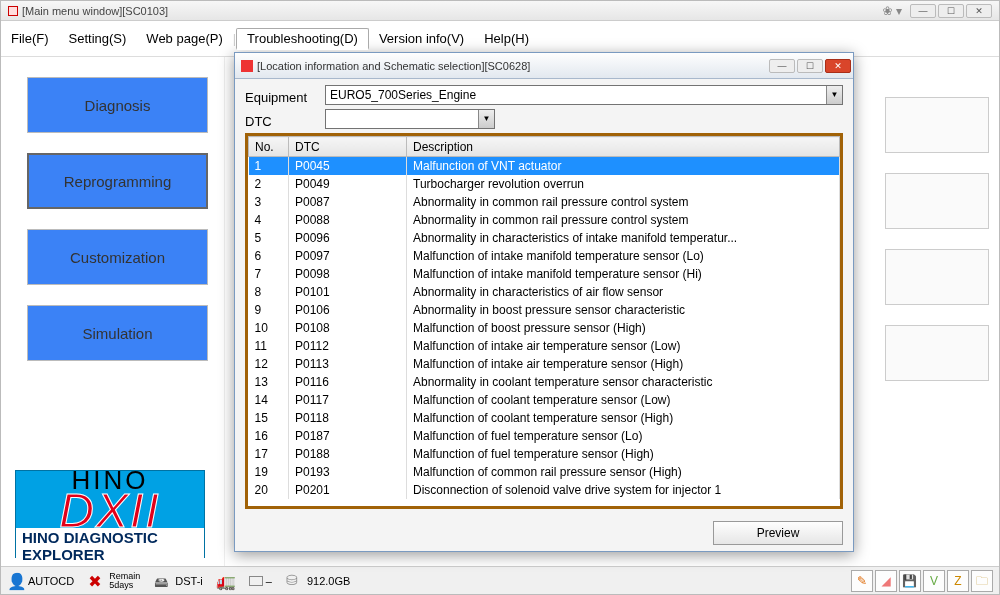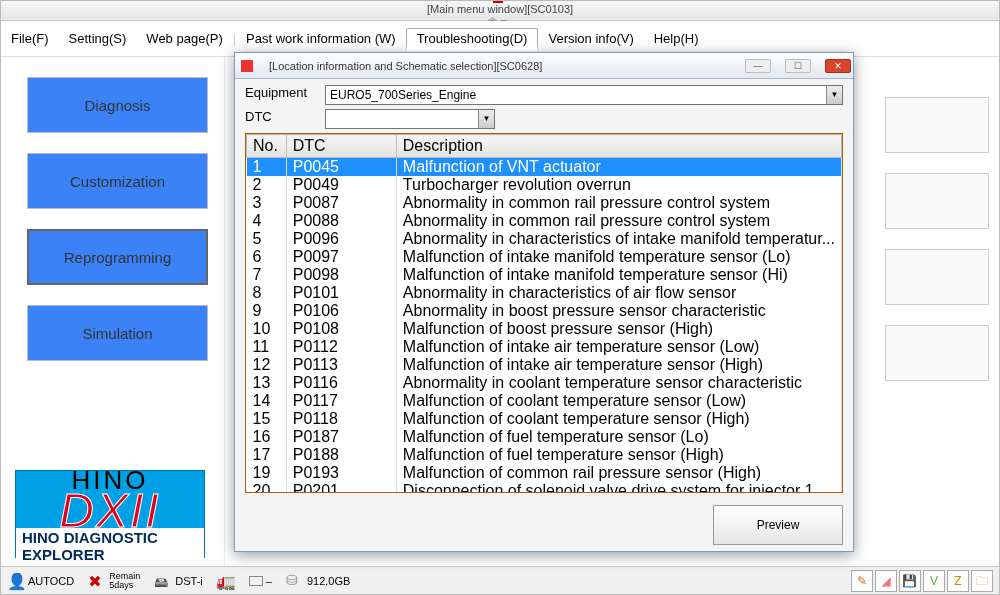--- a/index.html
+++ b/index.html
@@ -1,20 +1,20 @@
 <!DOCTYPE html>
 <html><head>
 <meta charset="utf-8">
 <style>
 * { box-sizing: border-box; margin: 0; padding: 0; font-family: "MS PGothic", "Meiryo", sans-serif; }
 body { width: 1000px; height: 595px; background: #f0f0f0; overflow: hidden; position: relative; }
 
 
 .outer-win { width: 1000px; height: 595px; background: #fff; border: 1px solid #bbb; display: flex; flex-direction: column; }
-.outer-title { height: 20px; background: linear-gradient(#f7f7f7,#e6e6e6); display: flex; align-items: center; padding: 0 13px; font-size: 11px; color: #444; border-bottom: 1px solid #ccc; flex-direction: column; }
+.outer-title { height: 20px; background: linear-gradient(#f7f7f7,#e6e6e6); display: flex; align-items: center; padding: 0 7px; font-size: 11px; color: #444; border-bottom: 1px solid #ccc; }
 .outer-title .spacer { flex: 1; }
 .sysbtn { width: 26px; height: 14px; margin-left: 2px; border: 1px solid #bbb; background: #eee; border-radius: 2px; font-size: 9px; line-height: 12px; text-align: center; color: #555; }
 
 .menubar { display: flex; align-items: center; height: 36px; background: #fff; border-bottom: 1px solid #ddd; font-size: 13px; }
 .menubar .mitem { padding: 2px 10px; cursor: default; }
 .menubar .mitem.active { background: #fff; border: 1px solid #aaa; border-bottom: 2px solid #fff; border-radius: 2px 2px 0 0; position: relative; z-index: 2; text-align: center; }
 .menubar .sep { color: #ccc; }
 
 .client { flex: 1; display: flex; position: relative; background: #fff; }
 .left-col { width: 225px; padding: 20px 16px 10px 26px; display: flex; flex-direction: column; gap: 20px; }
@@ -25,39 +25,39 @@
 .logo-hino { font-family: Impact, Arial Black, sans-serif; color: #000000; font-size: 26px; letter-spacing: 3px; }
 .logo-dx { font-family: Impact, Arial Black, sans-serif; color: #e2001a; font-size: 48px; line-height: 30px; font-style: italic; letter-spacing: 2px; -webkit-text-stroke: 1px #fff; }
 .logo-sub { color: #00295c; font-size: 15px; font-weight: bold; background: #fff; padding: 1px 6px; margin-top: 2px; }
 
 .right-empty { flex: 1; border-left: 1px solid #eee; padding: 10px; }
 .right-placeholder { margin-left: 650px; margin-top: 30px; width: 104px; display: flex; flex-direction: column; gap: 20px; }
 .right-placeholder div { height: 56px; border: 1px solid #ccc; background: #fafafa; }
 
 
 .dialog { position: absolute; left: 234px; top: 52px; width: 620px; height: 500px; background: #f4f4f4; border: 1px solid #7a9ac0; box-shadow: 0 3px 14px rgba(0,0,0,.4); display: flex; flex-direction: column; }
-.dlg-title { height: 26px; background: linear-gradient(#fefefe,#e2e8ef); display: flex; align-items: center; padding: 0 2px 0 6px; font-size: 11px; color: #333; border-bottom: 1px solid #a8b8cc; gap: 12px; }
+.dlg-title { height: 26px; background: linear-gradient(#fefefe,#e2e8ef); display: flex; align-items: center; padding: 0 2px 0 6px; font-size: 11px; color: #333; border-bottom: 1px solid #a8b8cc; }
 .dlg-title .spacer { flex: 1; }
 .dlg-title .sysbtn.close { background: #d9452a; color: #fff; border-color: #a82e18; }
 
 .dlg-body { padding: 6px 10px; display: flex; flex-direction: column; flex: 1; overflow: hidden; }
-.field-row { display: flex; align-items: flex-start; margin-bottom: 4px; font-size: 13px; }
+.field-row { display: flex; align-items: flex-end; margin-bottom: 4px; font-size: 13px; }
 .field-row label { width: 80px; }
 .combo { flex: 1; height: 20px; border: 1px solid #737373; background: #fff; font-size: 12px; padding: 9px 4px; display: flex; align-items: center; position: relative; }
 .combo .arrow { position: absolute; right: 0; top: 0; width: 16px; height: 100%; background: linear-gradient(#eee,#ccc); border-left: 1px solid #888; text-align: center; font-size: 8px; line-height: 18px; }
 
-.table-wrap { flex: 1; border: 1px solid #a16207; background: #fff; overflow-y: auto; overflow-x: hidden; font-size: 16px; }
+.table-wrap { flex: 1; border: 3px solid #a16207; background: #fff; overflow-y: auto; overflow-x: hidden; font-size: 12px; }
 table { width: 100%; border-collapse: collapse; }
 th { background: linear-gradient(#f6f6f6,#e4e4e4); border: 1px solid #bbb; text-align: left; padding: 2px 6px; font-weight: normal; height: 20px; position: sticky; top: 0; }
 td { border-right: 1px solid #ddd; padding: 0 6px; height: 18px; white-space: nowrap; overflow: hidden; text-overflow: ellipsis; }
 tbody tr.selected td { background: #1e90ff; color: #fff; }
 col.no { width: 40px; } col.dtc { width: 118px; }
 
 .dlg-foot { padding: 6px 10px; display: flex; justify-content: flex-end; }
-.btn-preview { width: 130px; height: 40px; border: 1px solid #999; background: linear-gradient(#fefefe,#e6e6e6); font-size: 12px; }
+.btn-preview { width: 130px; height: 24px; border: 1px solid #999; background: linear-gradient(#fefefe,#e6e6e6); font-size: 12px; }
 
 
 .statusbar { height: 28px; background: #f0f0f0; border-top: 1px solid #ccc; display: flex; align-items: center; padding: 0 6px; font-size: 11px; }
 .sb-item { display: flex; align-items: center; margin-right: 14px; gap: 3px; }
 .sb-icon { width: 18px; height: 18px; display: inline-block; }
 .sb-right { margin-left: auto; display: flex; gap: 2px; }
 .tb-btn { width: 22px; height: 22px; border: 1px solid #aaa; background: #fdfdfd; font-size: 12px; text-align: center; line-height: 20px; }
 
 
 .table-wrap::-webkit-scrollbar { width: 16px; }
@@ -76,31 +76,30 @@
     <span class="sysbtn">—</span>
     <span class="sysbtn">☐</span>
     <span class="sysbtn">✕</span>
   </div>
 
   <div class="menubar">
     <span class="mitem">File(F)</span>
     <span class="mitem">Setting(S)</span>
     <span class="mitem">Web page(P)</span>
     <span class="sep">|</span>
-    <span class="mitem">Past work information (W)</span>
     <span class="mitem active">Troubleshooting(D)</span>
     <span class="mitem">Version info(V)</span>
     <span class="mitem">Help(H)</span>
   </div>
 
   <div class="client">
     <div class="left-col">
       <div class="nav-btn">Diagnosis</div>
+      <div class="nav-btn active">Reprogramming</div>
       <div class="nav-btn">Customization</div>
-      <div class="nav-btn active">Reprogramming</div>
       <div class="nav-btn">Simulation</div>
     </div>
 
     <div class="logo-box">
       <div class="logo-hino">HINO</div>
       <div class="logo-dx">DXII</div>
       <div class="logo-sub">HINO DIAGNOSTIC EXPLORER</div>
     </div>
 
     <div class="right-empty">

